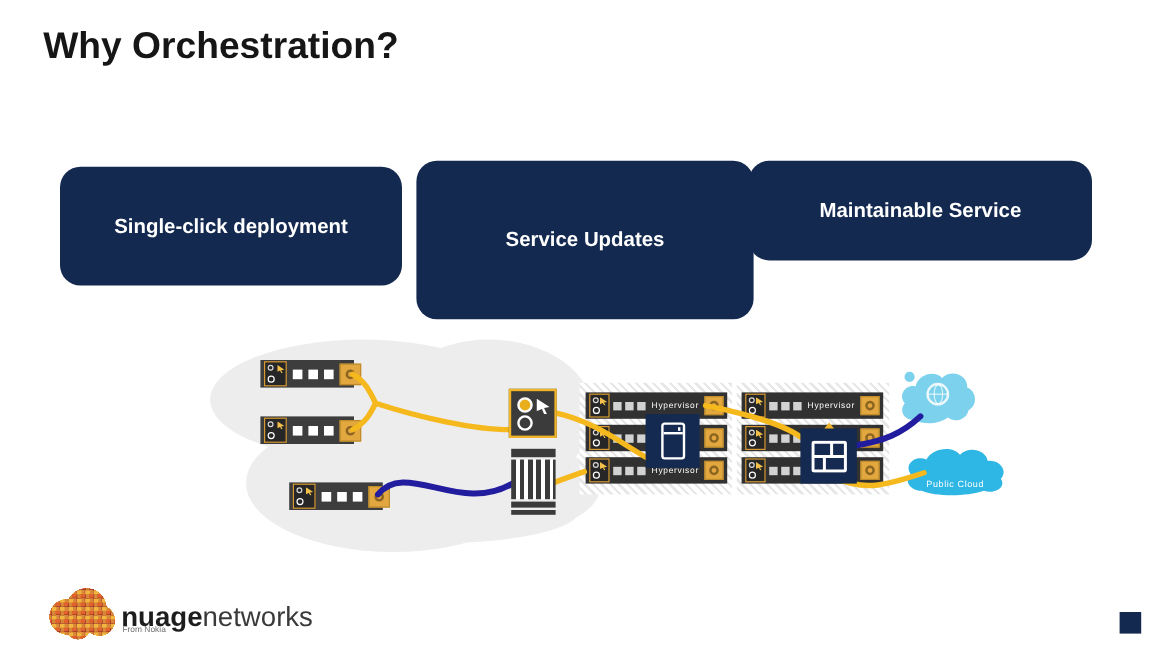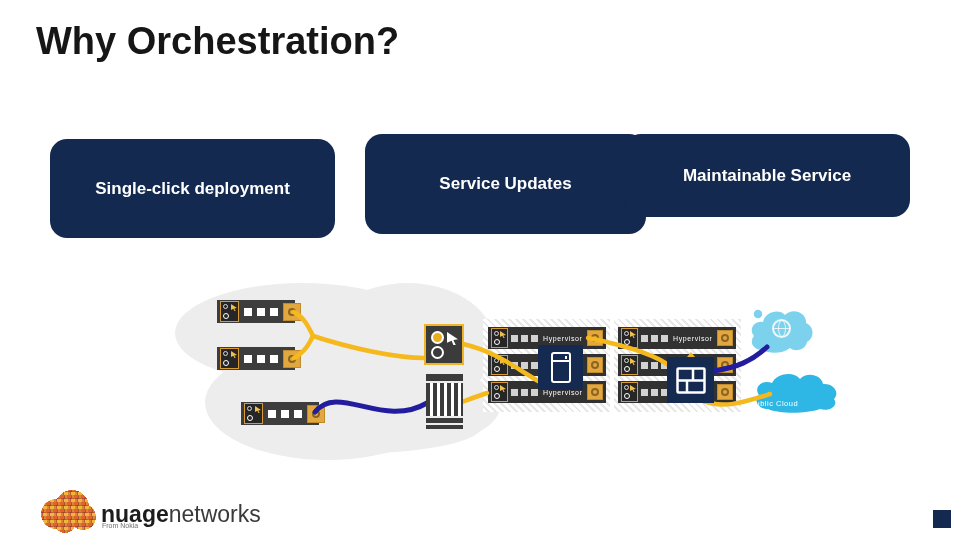--- a/index.html
+++ b/index.html
@@ -1,26 +1,26 @@
 <!DOCTYPE html>
 <html><head>
 <meta charset="utf-8">
 <style>
   html,body{margin:0;padding:0;background:#fff;}
   .slide{position:relative;width:960px;height:540px;background:#ffffff;overflow:hidden;
          font-family:"Liberation Sans",sans-serif;}
 
   
-  .title{position:absolute;left:36px;top:20px;font-size:38px;font-weight:bold;color:#161616;}
+  .title{position:absolute;left:36px;top:20px;font-size:31px;font-weight:bold;color:#161616;}
 
   
   .fbox{position:absolute;background:#13294F;border-radius:17px;color:#fff;font-weight:bold;
         display:flex;align-items:center;justify-content:center;text-align:center;font-size:17px;}
   .fbox1{left:50px;top:139px;width:285px;height:99px;}
-  .fbox2{left:365px;top:134px;width:281px;height:100px;}
+  .fbox2{left:347px;top:134px;width:281px;height:132px;}
   .fbox3{left:624px;top:134px;width:286px;height:83px;}
 
   
   .gcloud{position:absolute;background:#EDEDED;border-radius:50%;z-index:1;}
 
   
   .hatch{position:absolute;width:127px;height:93px;z-index:2;
          background:repeating-linear-gradient(45deg,#ffffff 0 3px,#e7e7e7 3px 5px);}
 
   
@@ -75,21 +75,21 @@
   .rack-tick{position:absolute;top:-5px;left:50%;margin-left:-4px;width:0;height:0;
              border-left:4px solid transparent;border-right:4px solid transparent;
              border-bottom:5px solid #F0B429;}
   .fridge{width:20px;height:31px;border:2px solid #fff;border-radius:3px;position:relative;box-sizing:border-box;}
   .fridge::before{content:"";position:absolute;left:0;right:0;top:6px;height:2px;background:#fff;}
   .fridge::after{content:"";position:absolute;right:2px;top:2px;width:2px;height:3px;background:#fff;}
 
   
   .cloudA{position:absolute;left:746px;top:305px;width:70px;height:52px;z-index:4;}
   .cloudB{position:absolute;left:750px;top:367px;width:92px;height:48px;z-index:4;}
-  .cloud-label{position:absolute;left:0;right:0;bottom:7px;text-align:left;color:#fff;
+  .cloud-label{position:absolute;left:0;right:0;bottom:7px;text-align:center;color:#fff;
                font-size:7.5px;letter-spacing:.5px;margin-top:32px;}
   .globe{position:absolute;left:26px;top:14px;width:19px;height:19px;border:2px solid rgba(255,255,255,.85);
          border-radius:50%;box-sizing:border-box;}
   .globe::before{content:"";position:absolute;left:50%;top:-1px;bottom:-1px;width:8px;margin-left:-4px;
                  border:1.5px solid rgba(255,255,255,.75);border-radius:50%;box-sizing:border-box;}
   .globe::after{content:"";position:absolute;left:-1px;right:-1px;top:48%;height:0;
                 border-top:1.5px solid rgba(255,255,255,.75);}
 
   .linesvg{position:absolute;left:0;top:0;width:960px;height:540px;z-index:5;pointer-events:none;}
 

